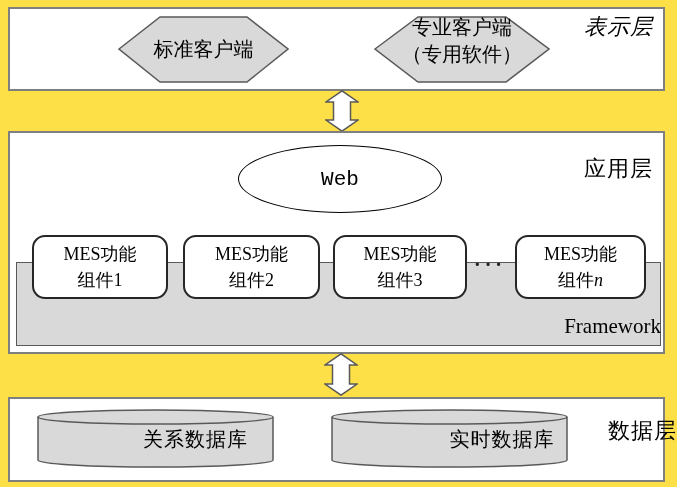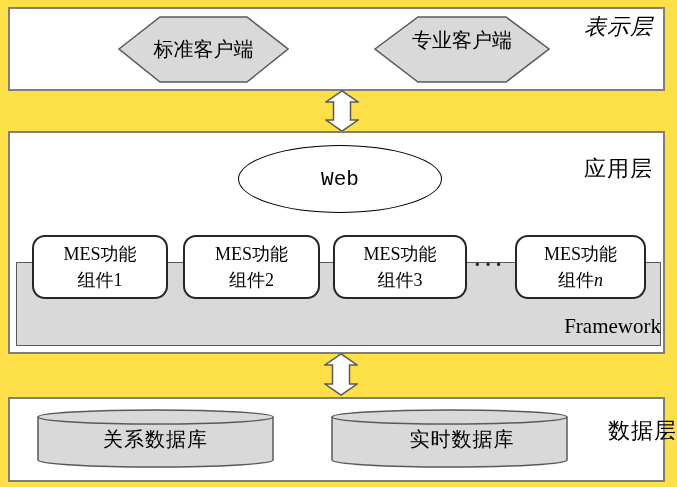--- a/index.html
+++ b/index.html
@@ -55,21 +55,21 @@
   .mes3{left:333px;width:134px;}
   .mesn{left:515px;width:131px;}
   .italic{font-style:italic;}
   .dots{
     position:absolute;left:468px;top:253px;width:44px;
     text-align:center;font-size:20px;font-weight:bold;letter-spacing:4px;
     color:#262626;
   }
   .cyl-text{
     position:absolute;display:flex;align-items:center;justify-content:center;
-    font-size:20px;white-space:nowrap;letter-spacing:1px;
+    font-size:20px;white-space:nowrap;letter-spacing:1px;padding-left:40px;
   }
   .cyl1-text{left:38px;top:420px;width:235px;height:38px;}
   .cyl2-text{left:332px;top:420px;width:260px;height:38px;text-align:center;}
 </style>
 </head>
 <body>
 
 <div class="canvas">
 
   <div class="layer layer1"></div>
@@ -79,20 +79,21 @@
   </svg>
   <div class="hex-text hex1-text">
     <span>标准客户端</span>
   </div>
 
   <svg style="left:374px;top:16px;" width="176" height="67" viewBox="0 0 176 67">
     <polygon points="1,33 44,1 132,1 175,33 132,66 44,66" fill="#d9d9d9" stroke="#595959" stroke-width="1.5"></polygon>
   </svg>
   <div class="hex-text hex2-text">
     <span>专业客户端</span>
+    <span>（专用软件）</span>
   </div>
 
   <div class="layer-label lab1">表示层</div>
 
   <svg style="left:325px;top:90px;" width="34" height="42" viewBox="0 0 34 42">
     <polygon points="17,0.8 1,12 8.5,12 8.5,30 1,30 17,41.2 33,30 25.5,30 25.5,12 33,12" fill="#ffffff" stroke="#595959" stroke-width="1.5"></polygon>
   </svg>
 
   <div class="layer layer2"></div>
 

